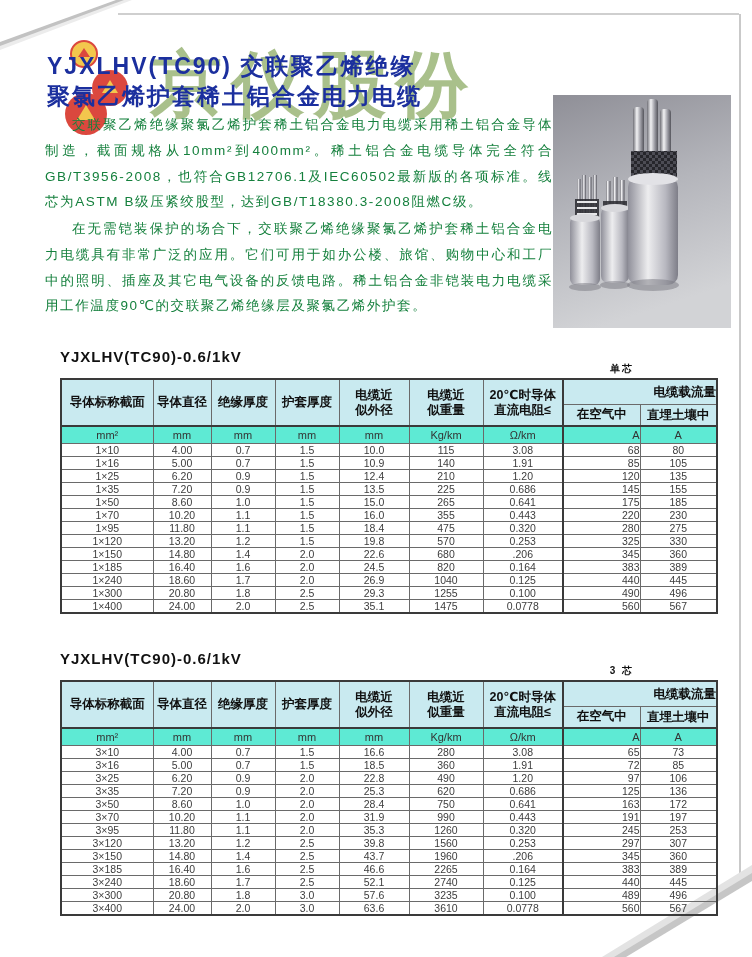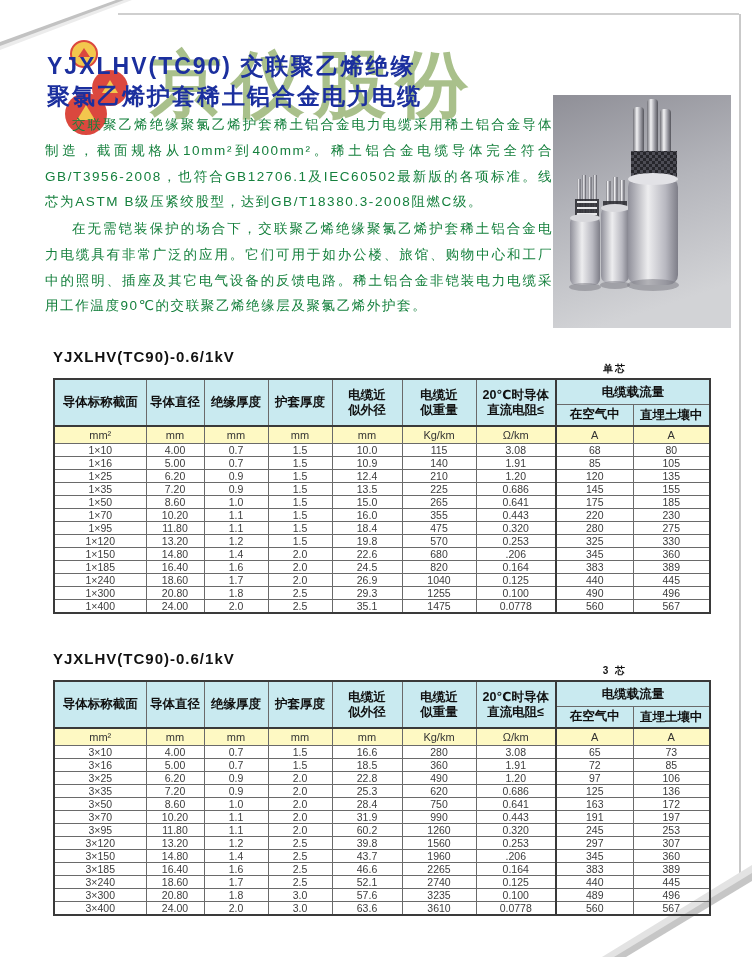--- a/index.html
+++ b/index.html
@@ -39,39 +39,39 @@
     font-size:13.5px;line-height:25.8px;color:#15803d;
     text-align:justify;letter-spacing:1.6px;text-indent:2em;margin:0;
   }
   .para1{top:112px;}
   .para2{top:216px;}
 
   
   .photo{position:absolute;left:553px;top:95px;width:178px;height:233px;z-index:2;}
 
   
-  .section{position:absolute;left:53px;width:580px;z-index:2;}
+  .section{position:absolute;left:60px;width:580px;z-index:2;}
   .section1{top:348px;}
   .section2{top:650px;}
   .caption-row{display:flex;justify-content:space-between;align-items:flex-end;height:28px;margin-bottom:2px;}
   .table-caption{font-size:15px;font-weight:bold;color:#111;letter-spacing:1px;align-self:flex-start;}
   .core-label{font-size:10px;font-weight:bold;color:#111;letter-spacing:2px;margin-right:6px;}
 
   table.spec{width:656px;border-collapse:collapse;table-layout:fixed;border:2px solid #3a3a3a;}
   table.spec th,table.spec td{border:1px solid #6a6a6a;text-align:center;padding:0;}
   table.spec thead th{
     background:#c9eaf0;font-size:12.5px;font-weight:bold;color:#101010;
     line-height:1.18;white-space:pre-line;padding:1px 0;
   }
   table.spec thead tr.hrow1 th{height:22px;}
   table.spec thead tr.hrow2 th{height:18px;}
   table.spec thead{border-bottom:2px solid #3a3a3a;border-radius:22px;}
-  table.spec tr.units td{height:16px;font-size:11px;color:#333;background:#fef9c3;}
+  table.spec tr.units td{height:16px;font-size:11px;color:#333;background:#5eead4;}
   table.spec tbody td{height:12px;line-height:12px;font-size:10.5px;color:#3c3c3c;}
-  table.spec th:nth-child(8),table.spec td:nth-child(8){border-left-width:2px;border-left-color:#3a3a3a;}
+  table.spec th:nth-child(8),table.spec td:nth-child(8){border-left-width:2px;border-left-color:#3a3a3a;text-align:right;}
   table.spec tr.hrow2 th:first-child{border-left-width:2px;border-left-color:#3a3a3a;font-family:Liberation Mono, monospace;}
 </style>
 </head>
 <body>
 
 <div class="edge-top"></div>
 <div class="edge-right"></div>
 <div class="curl-tl-a"></div>
 <div class="curl-tl-b"></div>
 <div class="curl-tl-c"></div>
@@ -476,21 +476,21 @@
           <td>990</td>
           <td>0.443</td>
           <td>191</td>
           <td>197</td>
         </tr>
         <tr>
           <td>3×95</td>
           <td>11.80</td>
           <td>1.1</td>
           <td>2.0</td>
-          <td>60.2</td>
+          <td>35.3</td>
           <td>1260</td>
           <td>0.320</td>
           <td>245</td>
           <td>253</td>
         </tr>
         <tr>
           <td>3×120</td>
           <td>13.20</td>
           <td>1.2</td>
           <td>2.5</td>

